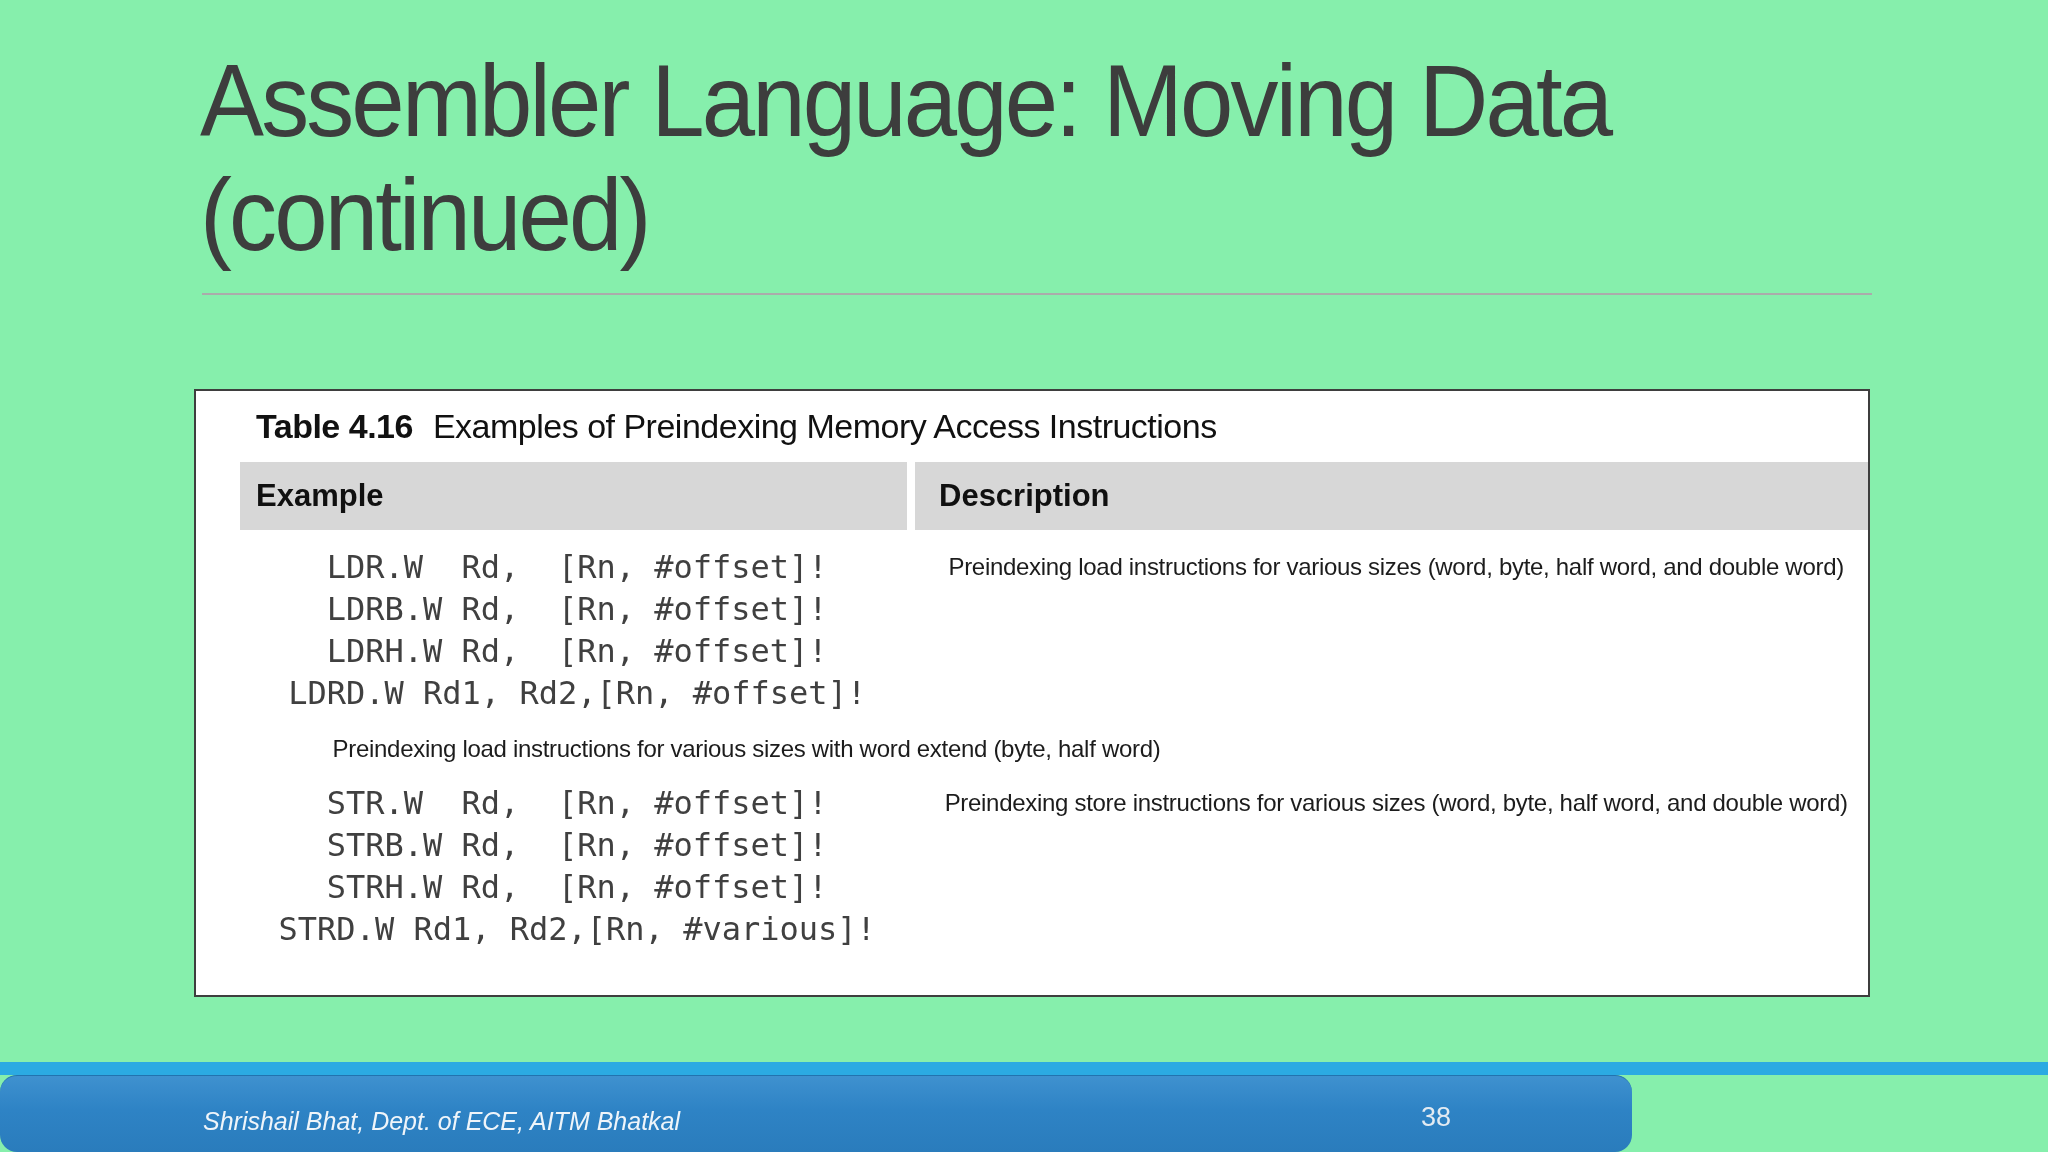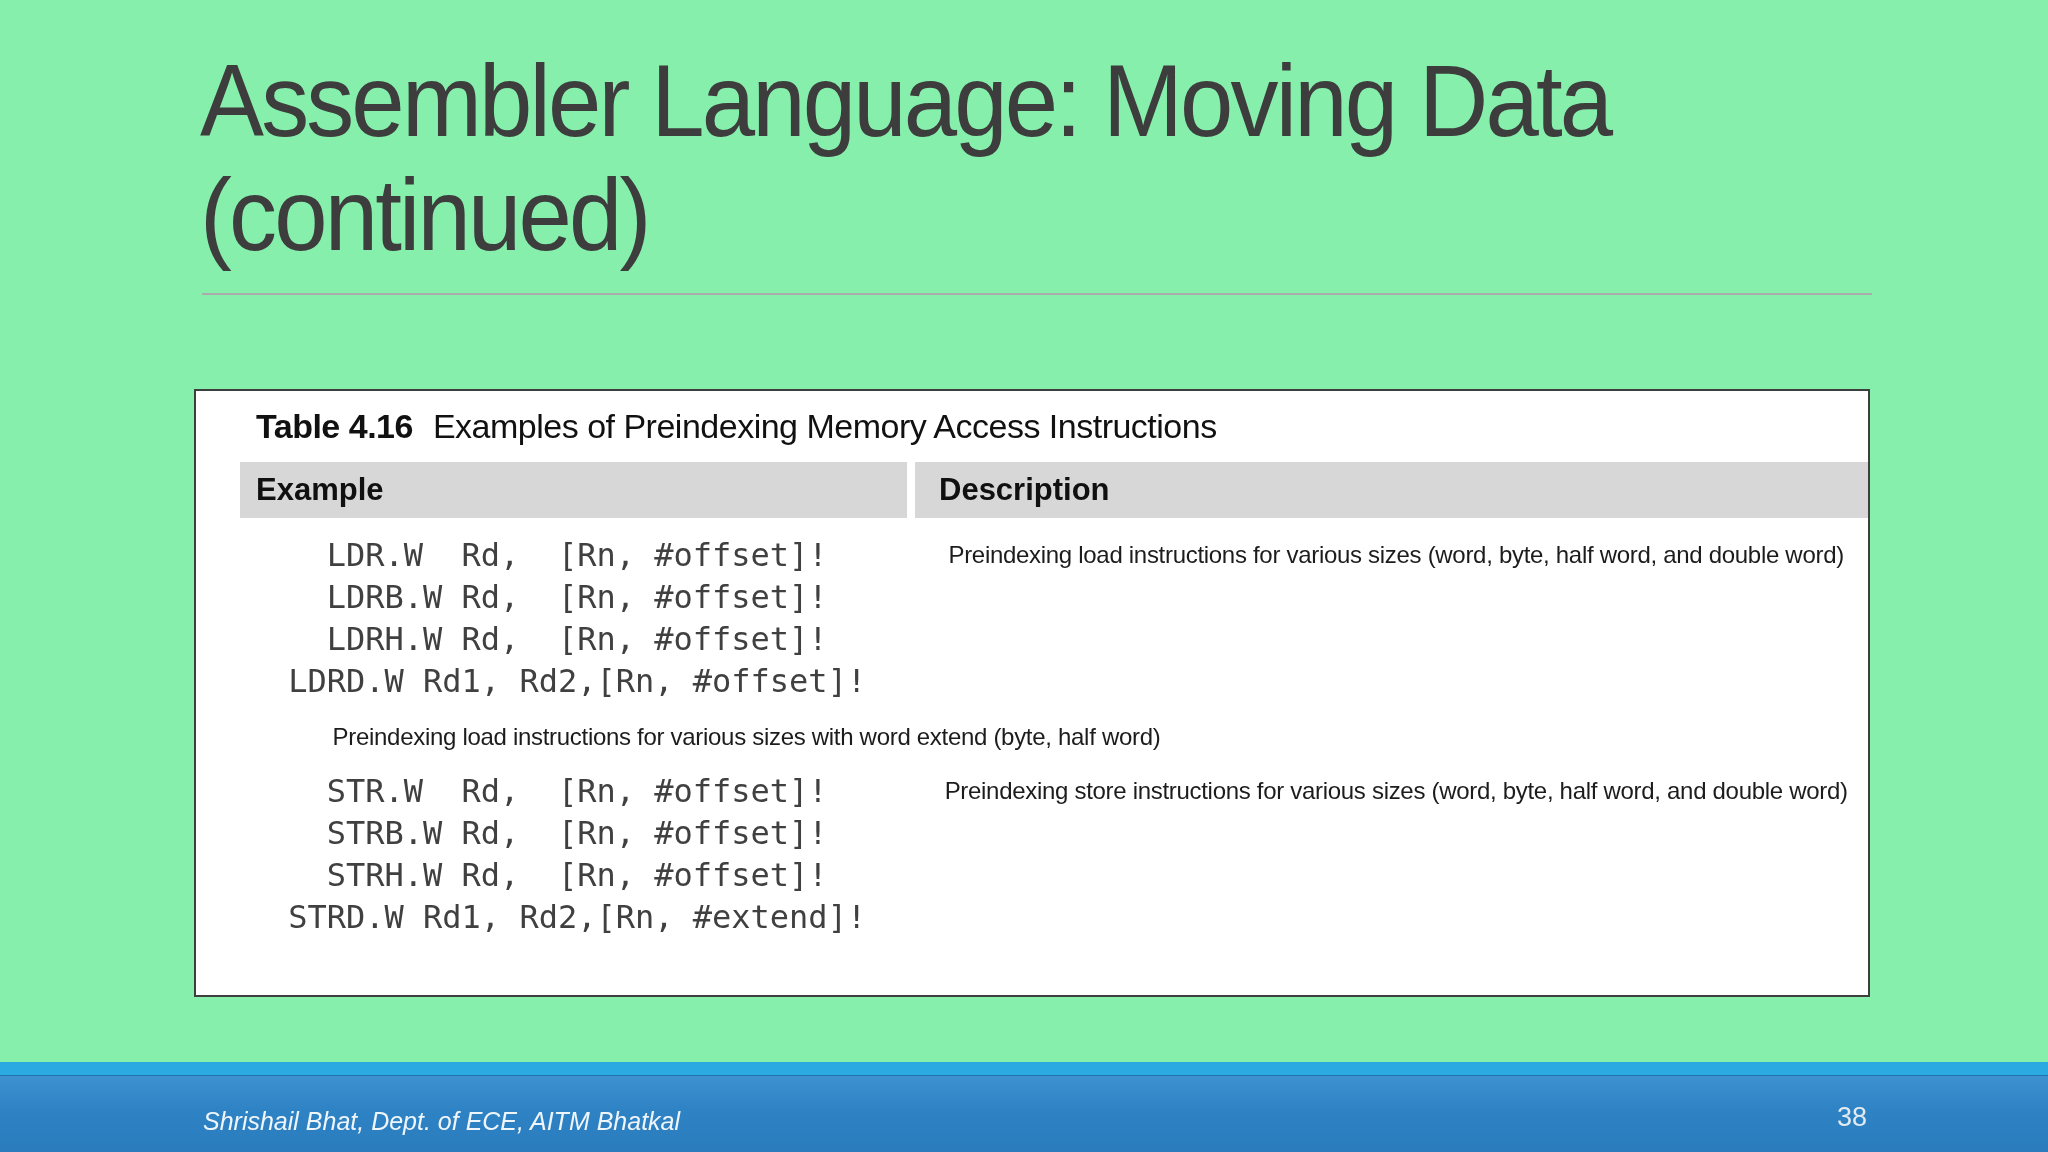--- a/index.html
+++ b/index.html
@@ -48,21 +48,21 @@
   .caption {
     height: 71px;
     display: flex;
     align-items: center;
     padding-left: 16px;
     font-size: 34px;
     color: #111111;
     letter-spacing: -0.5px;
   }
   .cap-label { font-weight: bold; margin-right: 20px; }
-  .thead { display: flex; gap: 8px; height: 56px; }
+  .thead { display: flex; gap: 8px; height: 68px; }
   .th {
     background: #d7d7d7;
     display: flex;
     align-items: center;
     font-weight: bold;
     font-size: 31px;
     color: #101010;
     box-sizing: border-box;
   }
   .th-left  { width: 667px; padding-left: 16px; }
@@ -95,25 +95,26 @@
     left: 0;
     top: 1062px;
     width: 2048px;
     height: 13px;
     background: #2baae2;
   }
   .footer {
     position: absolute;
     left: 0;
     top: 1075px;
-    width: 2048px;
+    width: 1632px;
     height: 77px;
     background: linear-gradient(180deg, #3f91cf 0%, #2e83c5 45%, #2a7cbc 100%);
     border-top: 1px solid #2273af;
     box-sizing: border-box;
+    border-radius: 17px;
   }
   .credit {
     position: absolute;
     left: 203px;
     top: 31px;
     font-size: 25px;
     font-style: italic;
     color: #eff5fa;
   }
   .pagenum {
@@ -152,21 +153,21 @@
   </div>
 
   <div class="trow">
     <div class="desc">Preindexing load instructions for various sizes with word extend (byte, half word)</div>
   </div>
 
   <div class="trow">
     <pre class="code">STR.W  Rd,  [Rn, #offset]!
 STRB.W Rd,  [Rn, #offset]!
 STRH.W Rd,  [Rn, #offset]!
-STRD.W Rd1, Rd2,[Rn, #extend]!</pre>
+STRD.W Rd1, Rd2,[Rn, #various]!</pre>
     <div class="desc">Preindexing store instructions for various sizes (word, byte, half word, and double word)</div>
   </div>
 </div>
   </div>
 
   <div class="footer-stripe"></div>
   <div class="footer">
     <span class="credit">Shrishail Bhat, Dept. of ECE, AITM Bhatkal</span>
     <span class="pagenum">38</span>
   </div>

